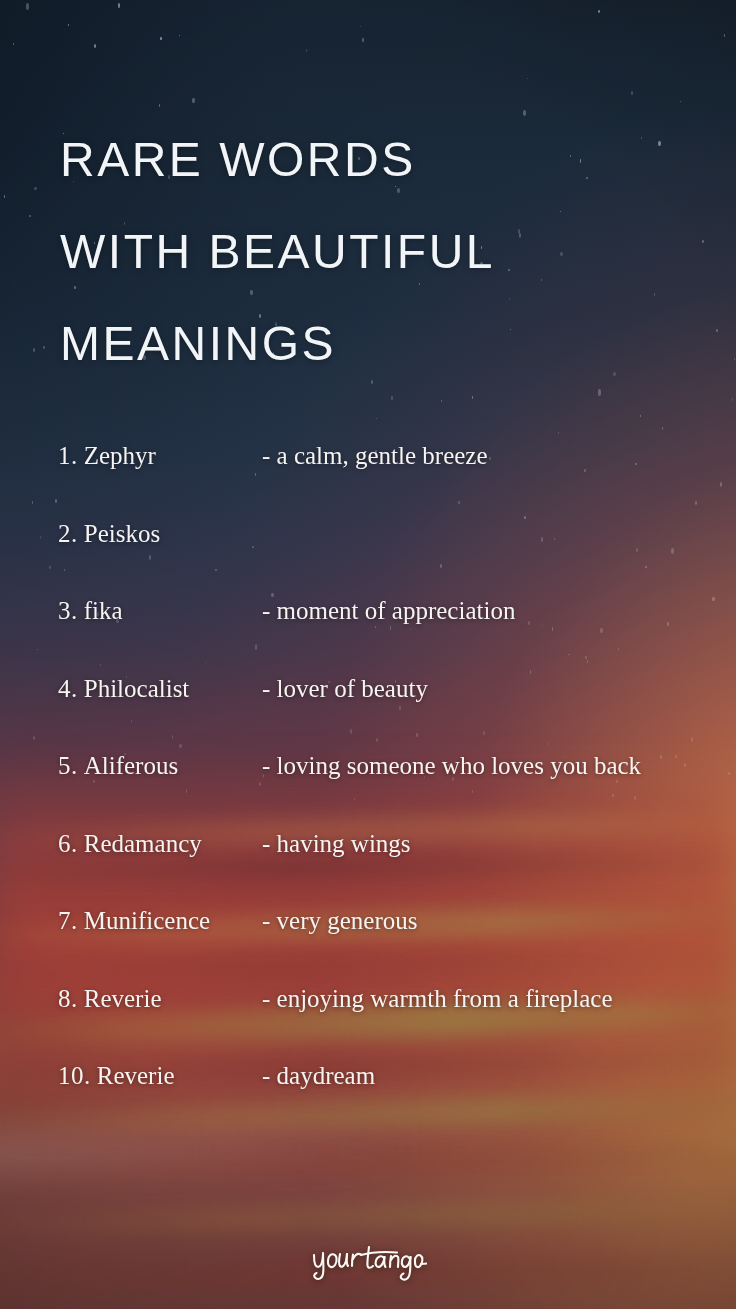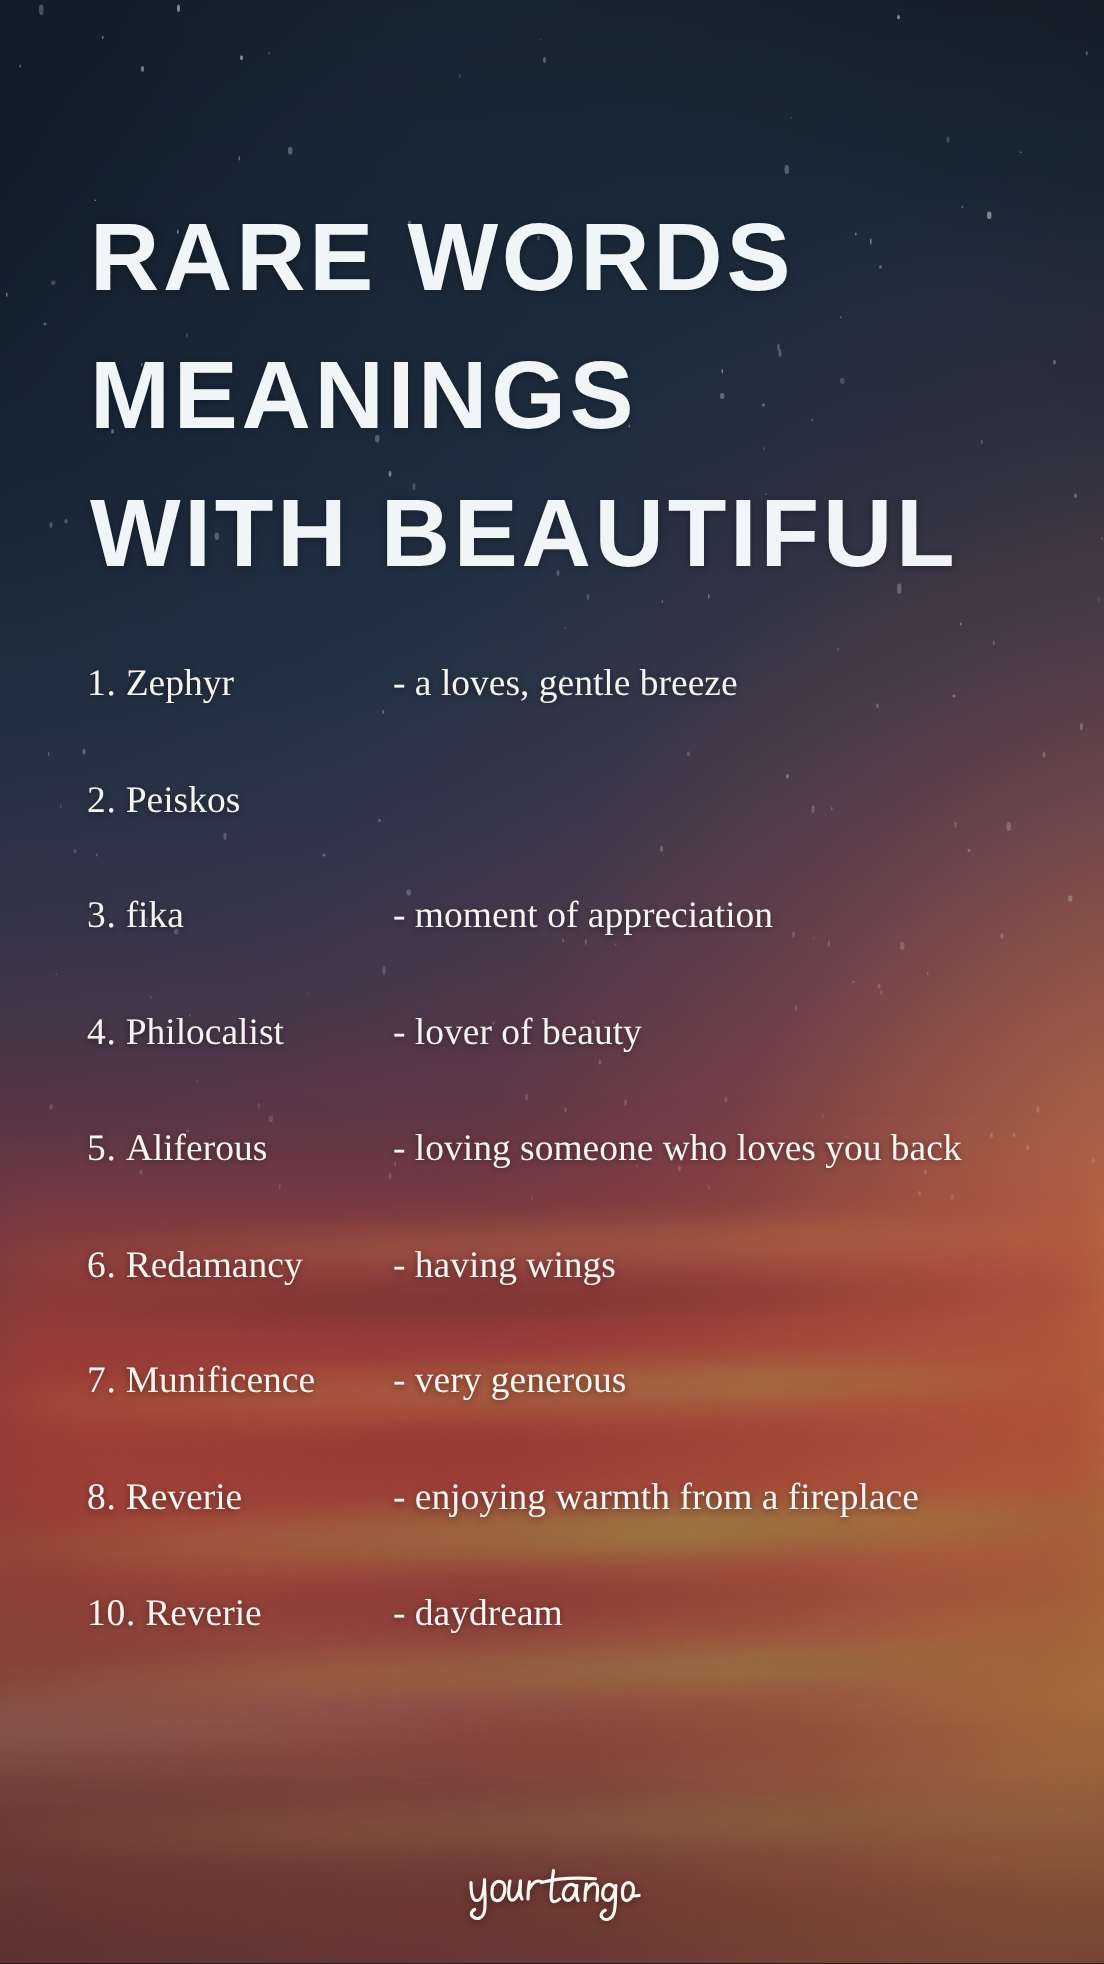--- a/index.html
+++ b/index.html
@@ -113,22 +113,22 @@
   
   .content{position:absolute;inset:0;}
 
   .title{
     position:absolute;
     left:60px;
     top:82px;
     width:640px;
     color:#f2f5f7;
     font-family:"Liberation Sans", sans-serif;
-    font-size:64px;
-    font-weight:700;
+    font-size:48px;
+    font-weight:400;
     line-height:92px;
     letter-spacing:2.5px;
     text-transform:uppercase;
     text-shadow:0 1px 6px rgba(0,0,0,.34);
     -webkit-text-stroke:0.2px rgba(255,255,255,.05);
   }
   .title-line{display:block;white-space:nowrap;}
 
   .word-list{
     position:absolute;
@@ -356,28 +356,28 @@
         <div class="star" style="left: 97.8917%; top: 59.4062%; width: 1.95px; height: 4.79px; opacity: 0.299;"></div>
       </div>
 
     <div class="vignette"></div>
   </div>
 
   <div class="content">
 
     <h1 class="title">
       <span class="title-line">RARE WORDS</span>
+      <span class="title-line">WITH BEAUTIFUL</span>
       <span class="title-line">MEANINGS</span>
-      <span class="title-line">WITH BEAUTIFUL</span>
     </h1>
 
     <div class="word-list" id="word-list">
         <div class="word-row">
           <div class="wr-term"><span class="wr-num">1.</span><span class="wr-word">Zephyr</span></div>
-          <div class="wr-def"><span>-</span><span> a loves, gentle breeze</span></div>
+          <div class="wr-def"><span>-</span><span> a calm, gentle breeze</span></div>
         </div>
         <div class="word-row">
           <div class="wr-term"><span class="wr-num">2.</span><span class="wr-word">Peiskos</span></div>
         </div>
         <div class="word-row">
           <div class="wr-term"><span class="wr-num">3.</span><span class="wr-word">fika</span></div>
           <div class="wr-def"><span>-</span><span> moment of appreciation</span></div>
         </div>
         <div class="word-row">
           <div class="wr-term"><span class="wr-num">4.</span><span class="wr-word">Philocalist</span></div>

